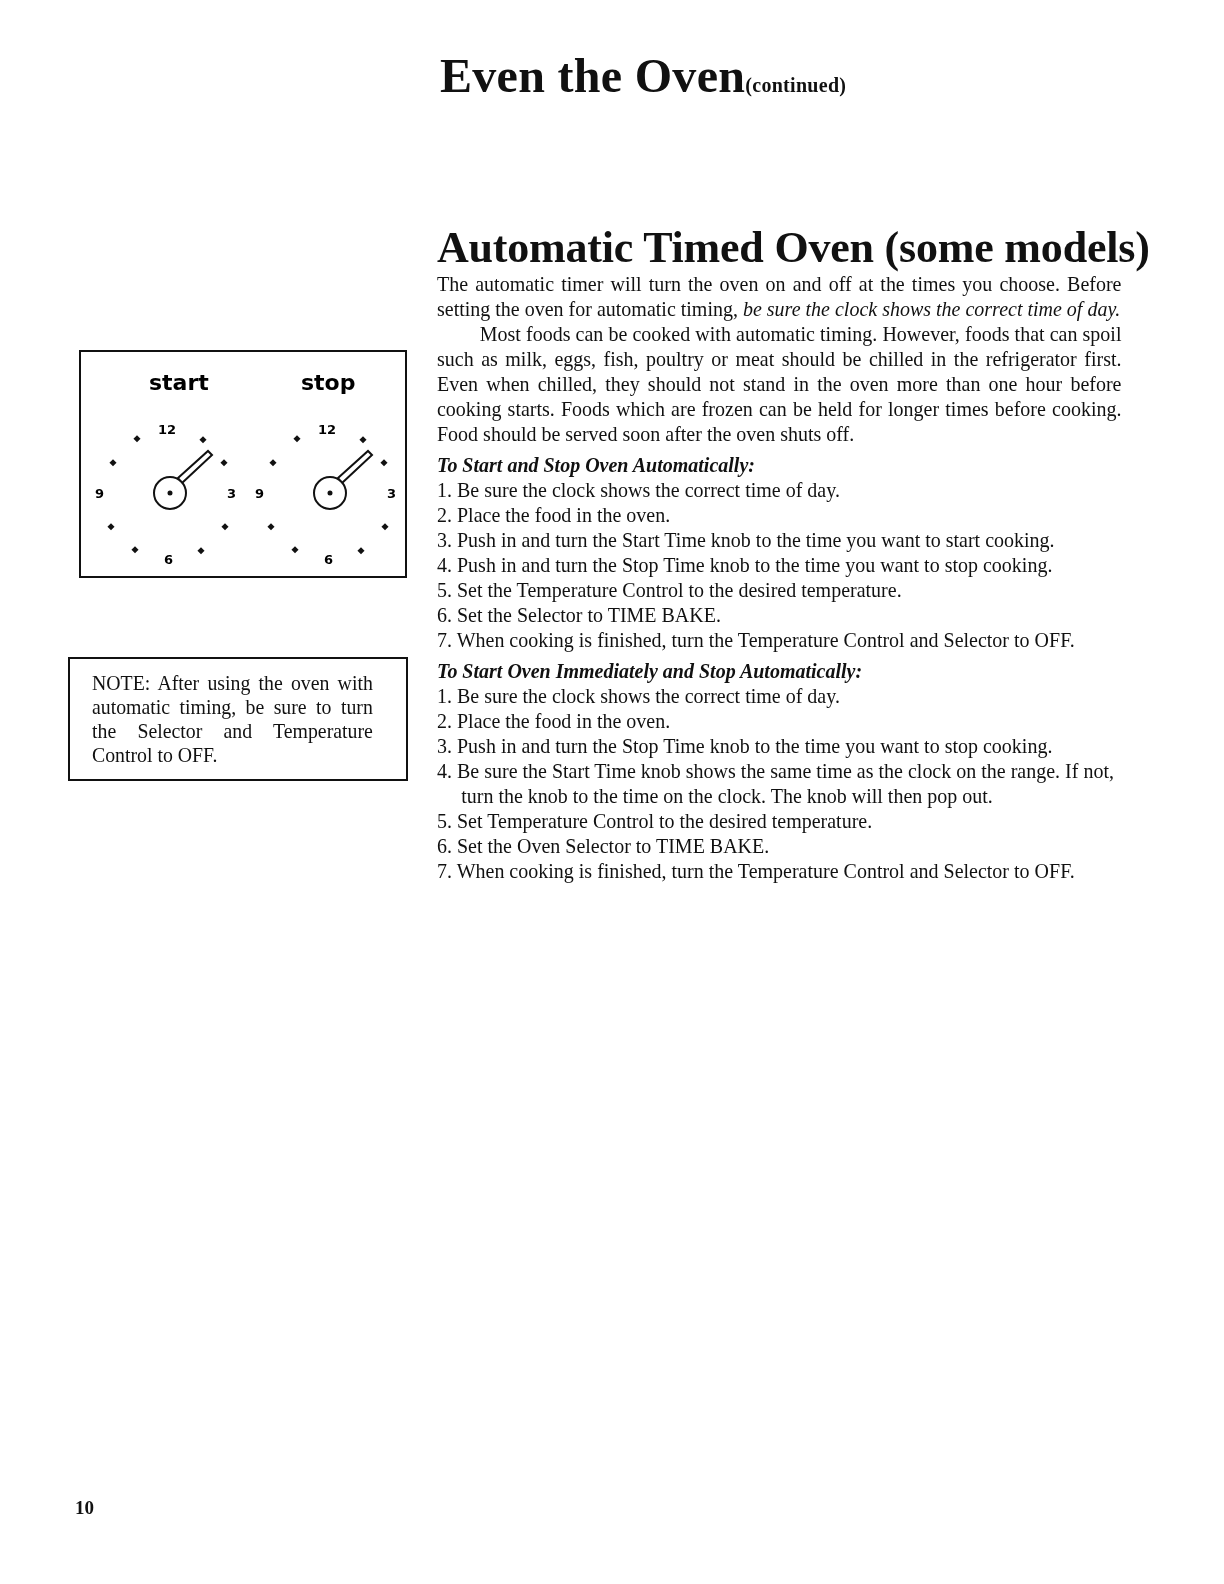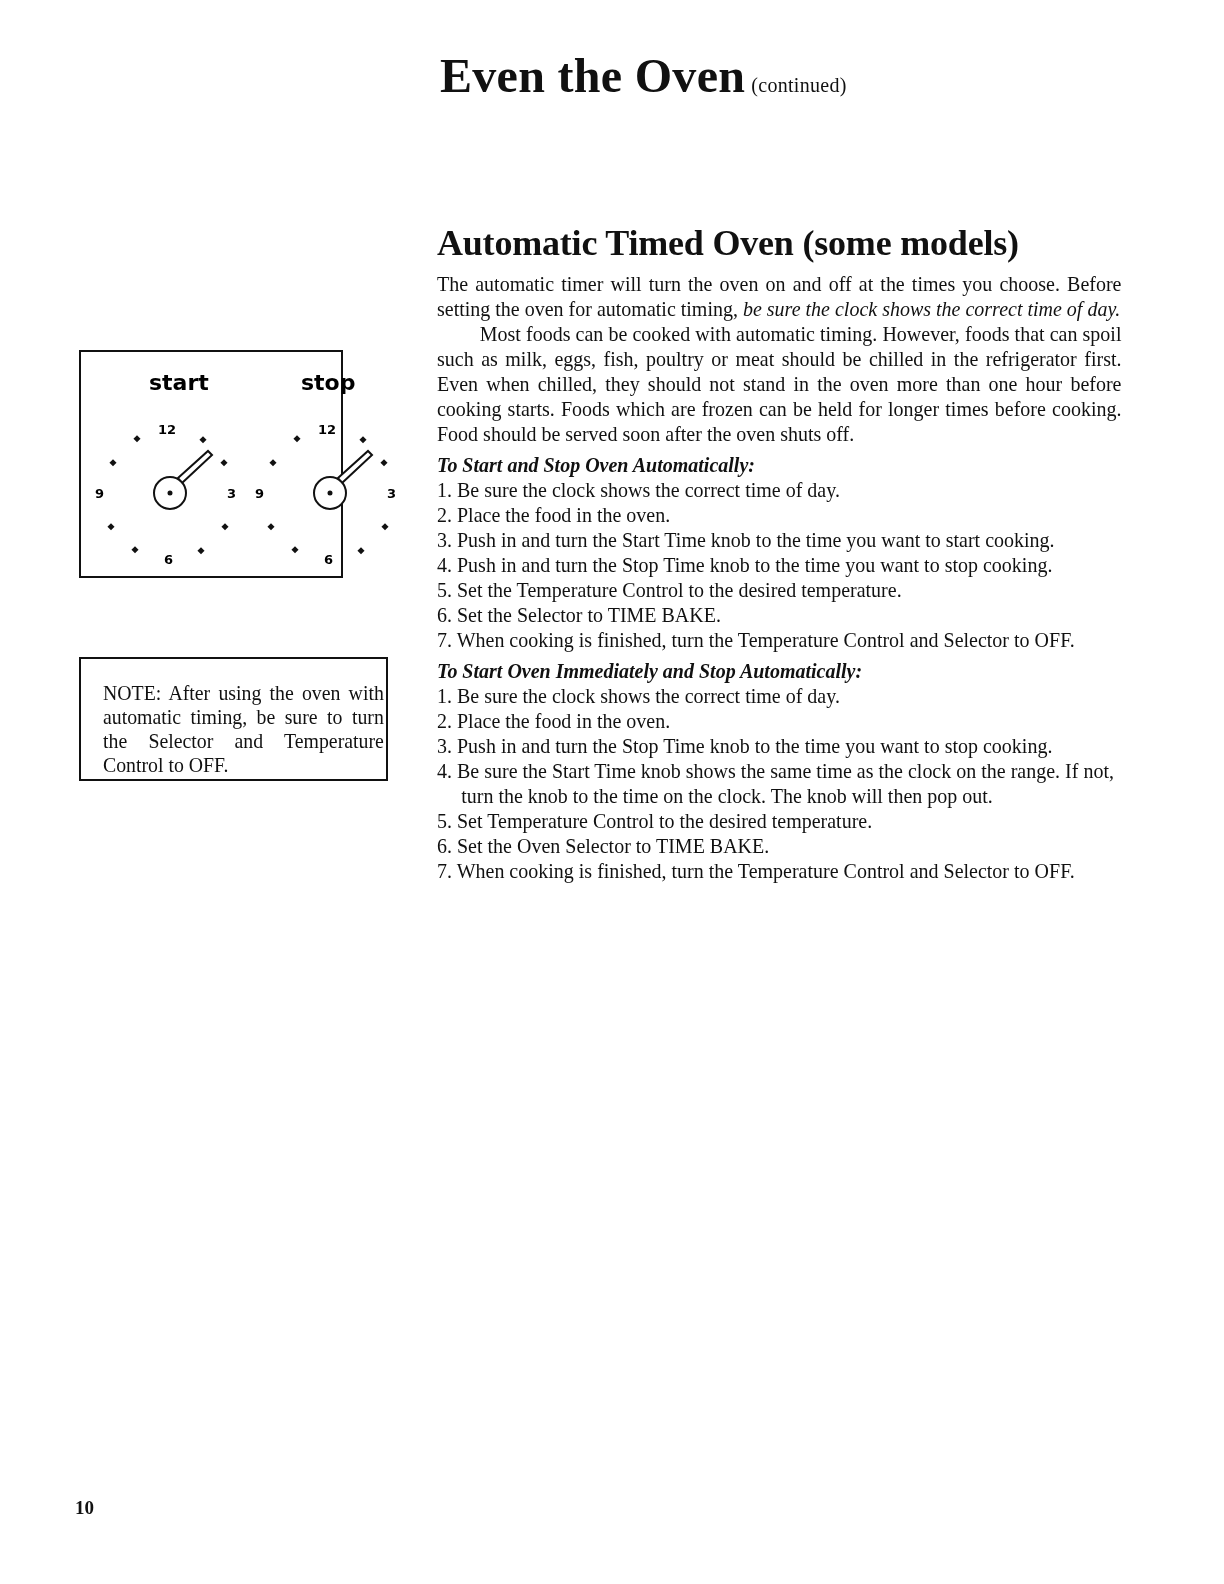--- a/index.html
+++ b/index.html
@@ -1,27 +1,27 @@
 <!DOCTYPE html>
 <html><head>
 <meta charset="utf-8">
 <style>
   html, body { margin:0; padding:0; background:#ffffff; }
   body { width:1224px; height:1584px; position:relative; overflow:hidden; color:#111; font-family:"Liberation Serif","DejaVu Serif",serif; }
   .title { position:absolute; left:440px; top:48px; font-size:48px; font-weight:bold; letter-spacing:0.3px; white-space:nowrap; }
-  .title .cont { font-size:20px; font-weight:normal; margin-left:6px; }
-  .section-title { position:absolute; left:437px; top:222px; font-size:36px; font-weight:bold; white-space:nowrap; letter-spacing:-0.2px; }
+  .title .cont { font-size:20px; font-weight:bold; }
+  .section-title { position:absolute; left:437px; top:222px; font-size:44px; font-weight:bold; white-space:nowrap; letter-spacing:-0.2px; }
   .body { position:absolute; left:437px; top:272px; width:684px; font-size:21.5px; line-height:25px; transform:scaleX(0.93); transform-origin:left top; width:736px; }
   .body p { margin:0; text-align:justify; }
   .body p.indent { text-indent:46px; }
   .sub { font-style:italic; font-weight:bold; margin-top:6px; }
   ol { list-style:none; margin:0; padding:0; }
   ol li { padding-left:26px; text-indent:-26px; }
-  .clock-box { position:absolute; left:79px; top:350px; width:264px; height:228px; border:2px solid #111; box-sizing:border-box; }
-  .note-box { position:absolute; left:79px; top:657px; width:309px; height:124px; border:2px solid #111; box-sizing:border-box; padding:22px 0 0 22px; }
+  .clock-box { position:absolute; left:79px; top:350px; width:328px; height:228px; border:2px solid #111; box-sizing:border-box; }
+  .note-box { position:absolute; left:68px; top:657px; width:340px; height:124px; border:2px solid #111; box-sizing:border-box; padding:12px 0 0 22px; }
   .note-box p { margin:0; font-size:22px; line-height:24px; width:280px; text-align:justify; transform:scaleX(0.9); transform-origin:left top; width:312px; }
   .page-num { position:absolute; left:75px; top:1497px; font-size:19px; font-weight:bold;text-align:right; }
   svg text { font-family:"DejaVu Sans", sans-serif; font-weight:bold; }
 </style>
 </head>
 <body>
 
 <div class="title">
   <span>Even the Oven</span><span class="cont">(continued)</span>
 </div>

